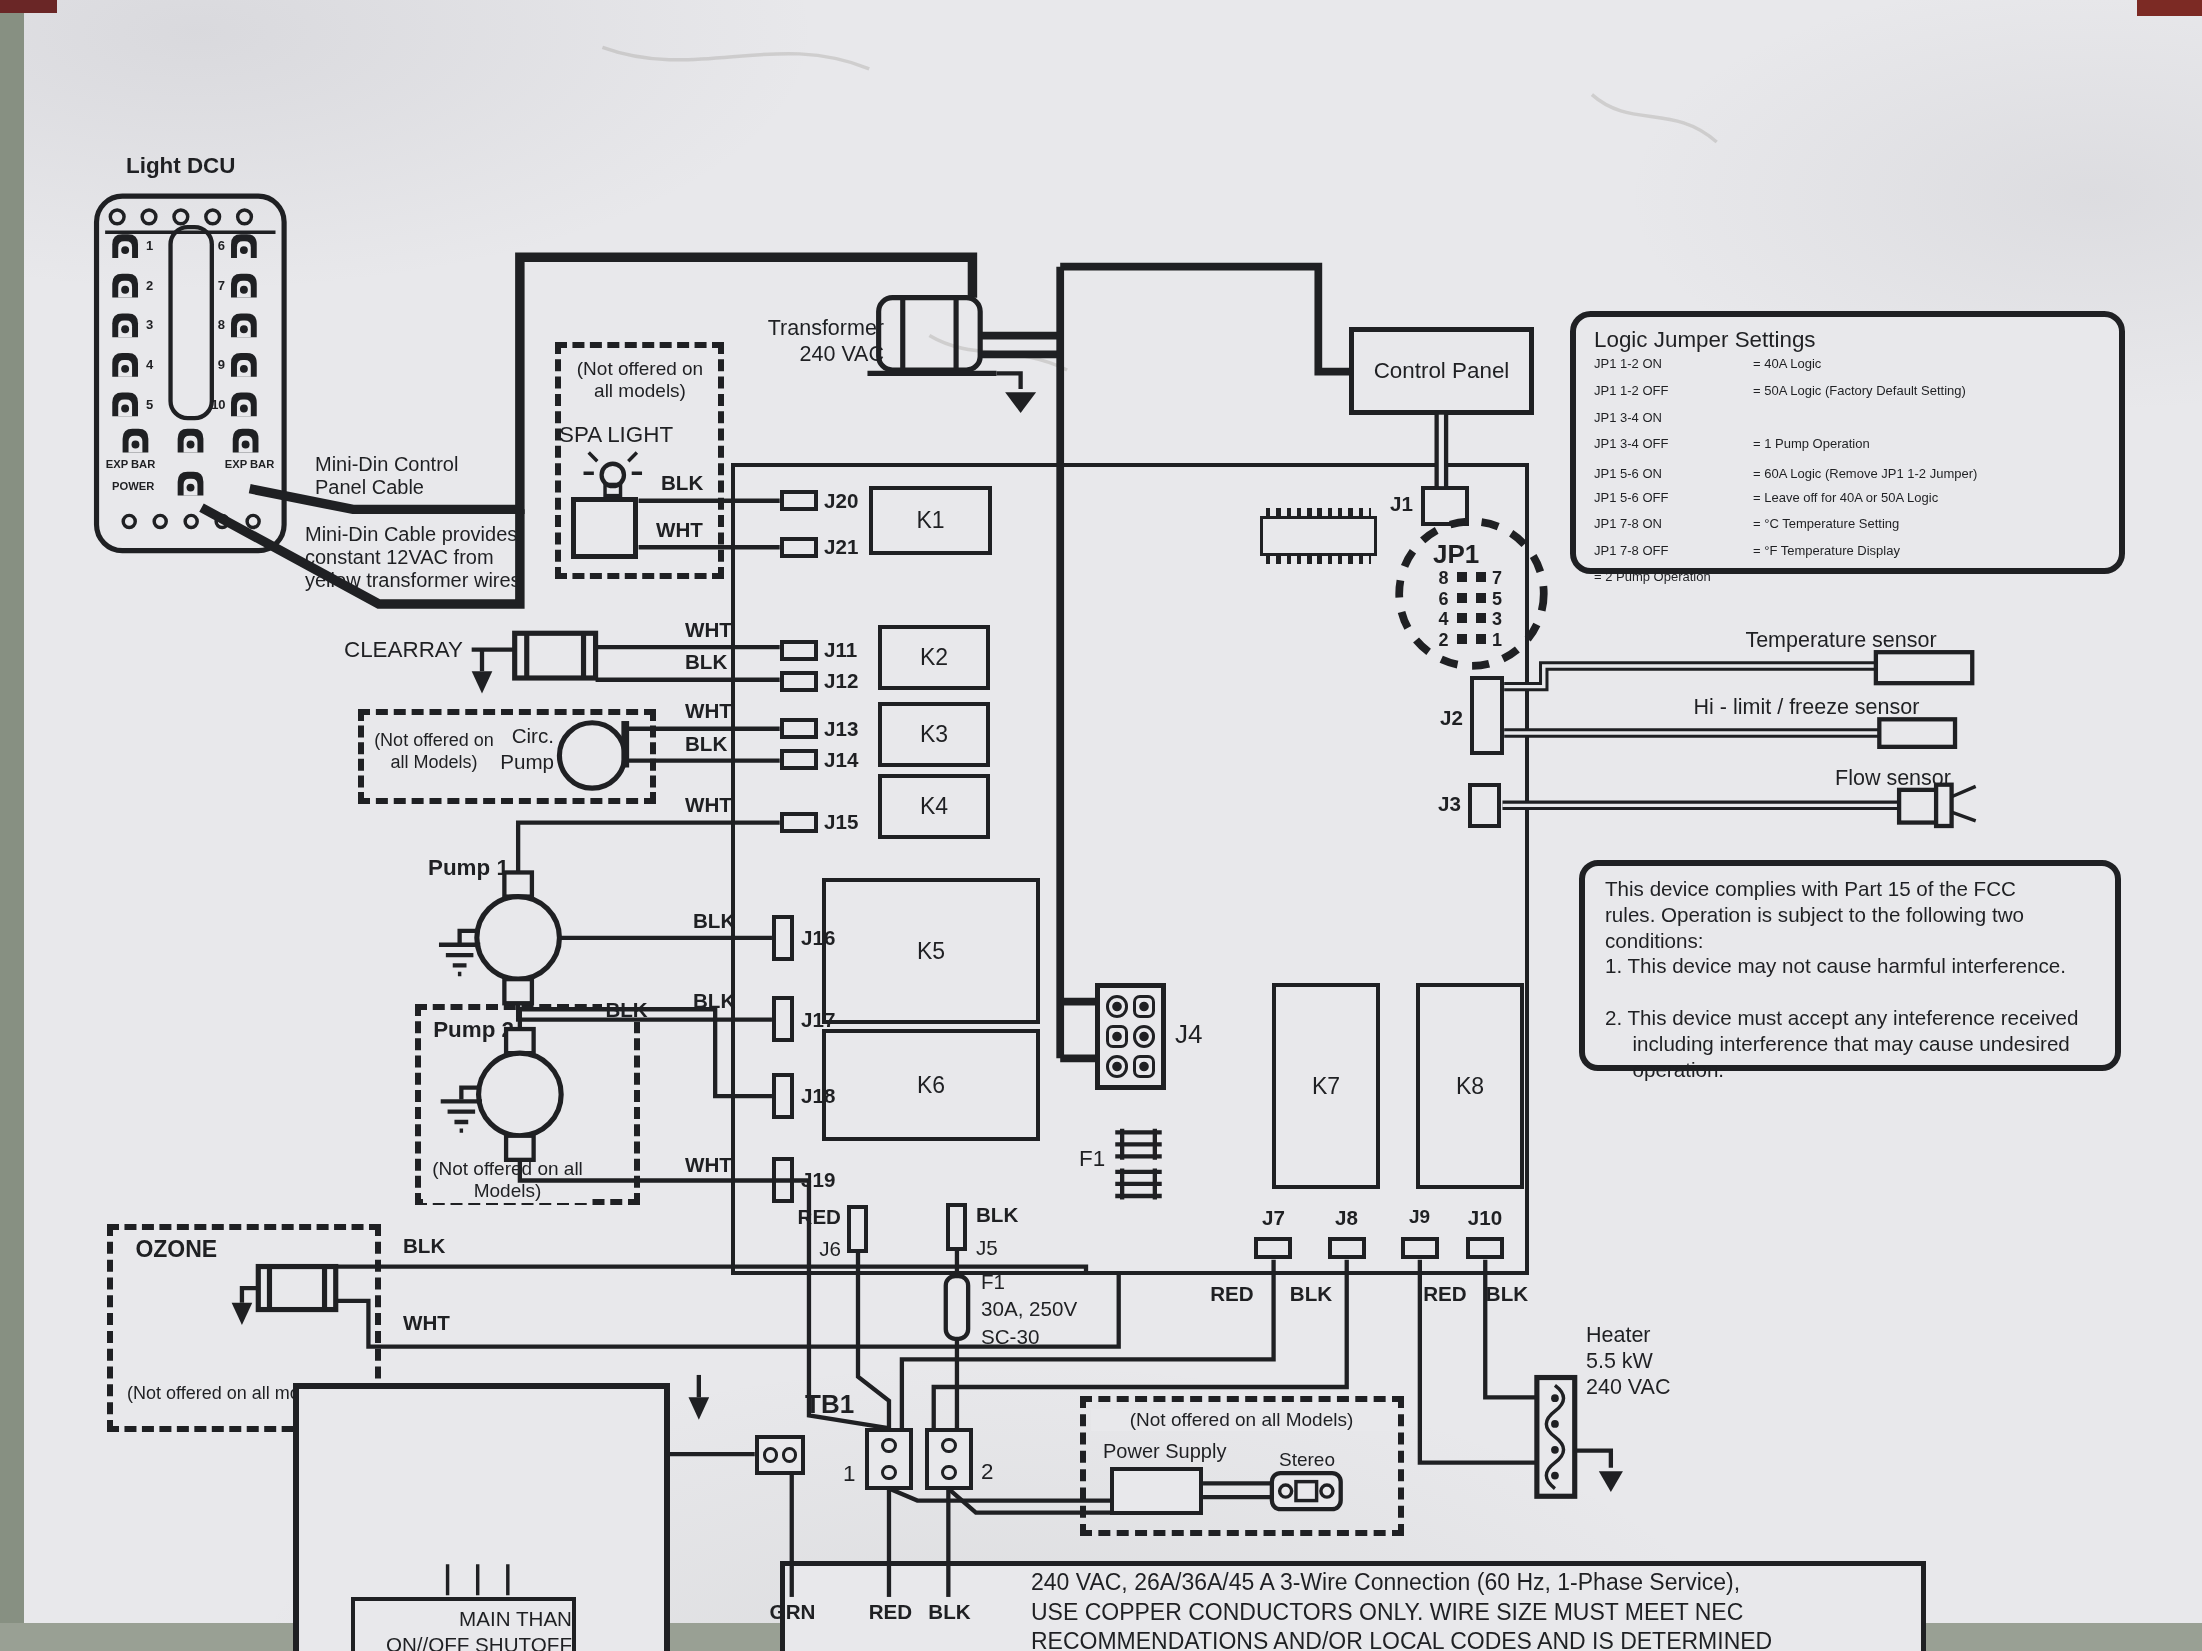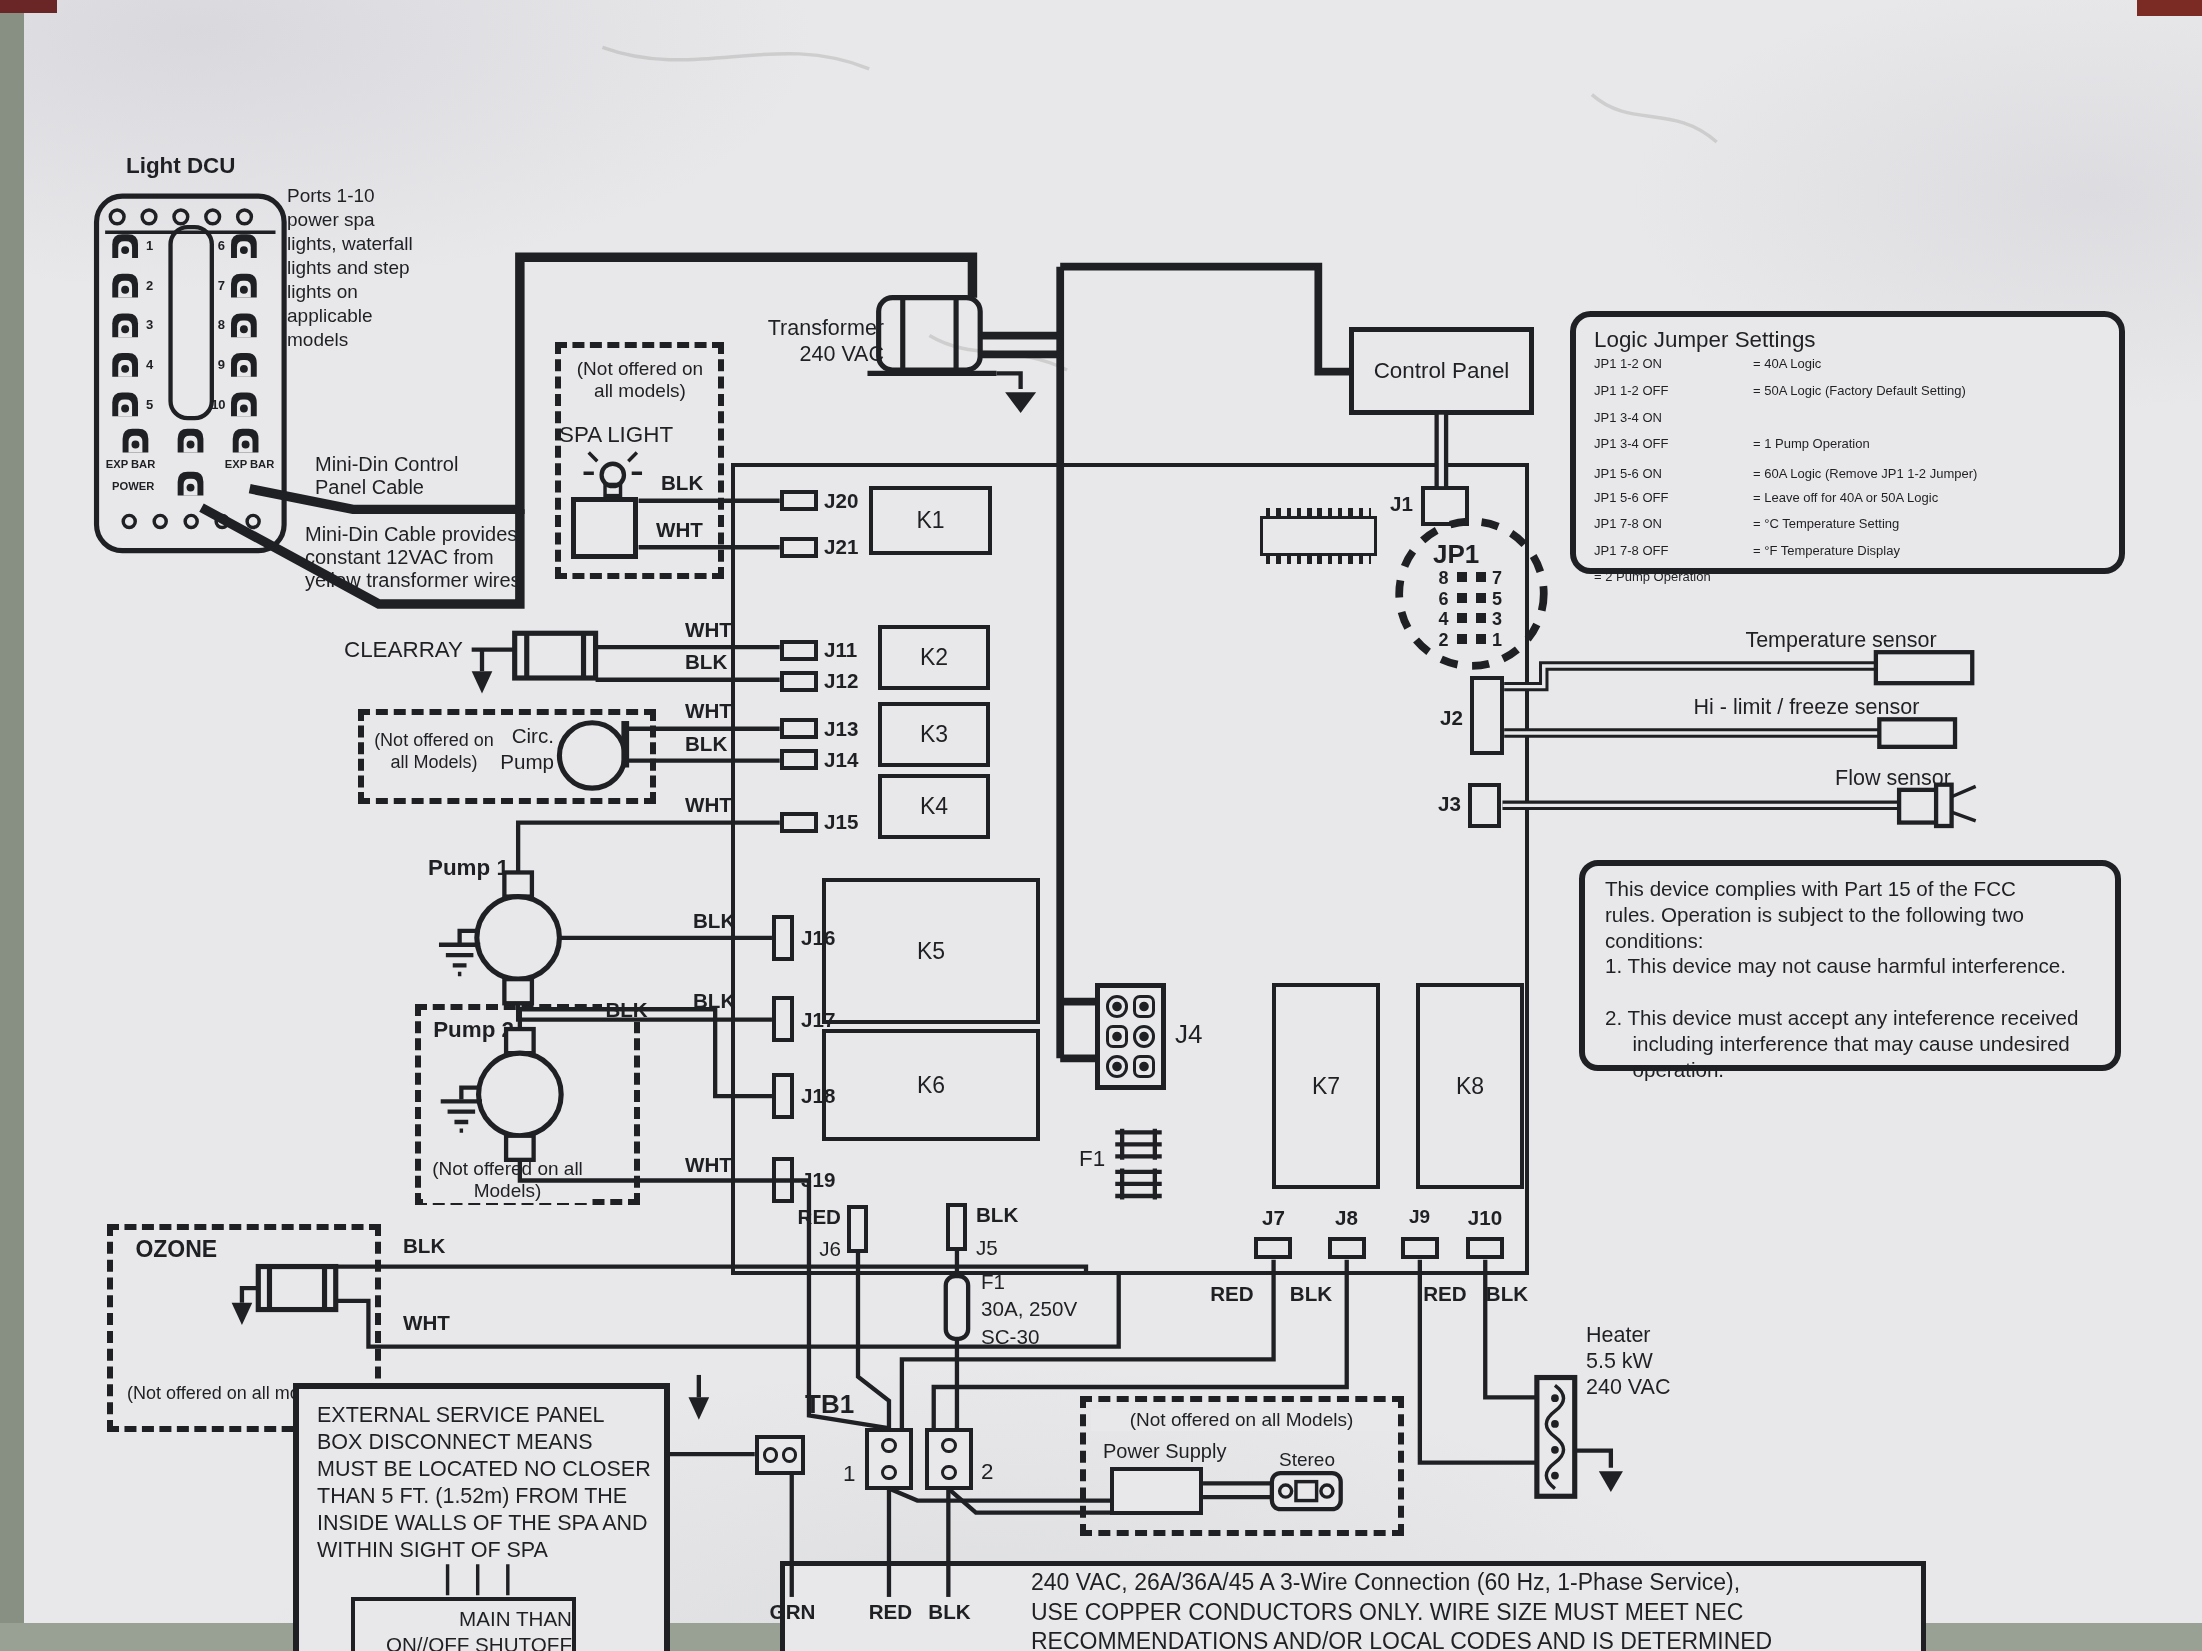--- a/index.html
+++ b/index.html
@@ -139,21 +139,20 @@
   <div class="A ctr" style="left:1686px;top:628px;width:310px;font-size:21.5px;">Temperature sensor</div>
   <div class="A ctr" style="left:1643px;top:695px;width:327px;font-size:21.5px;">Hi - limit / freeze sensor</div>
   <div class="A ctr" style="left:1790px;top:766px;width:206px;font-size:21.5px;">Flow sensor</div>
 
   <div class="A" style="left:1579px;top:860px;width:542px;height:211px;border:6px solid var(--ink);border-radius:19px;box-sizing:border-box;background:var(--paper);"></div>
   <div class="A" style="left:1605px;top:876px;width:447px;font-size:20.6px;line-height:26px;">This device complies with Part 15 of the FCC rules.  Operation is subject to the following two conditions:</div>
   <div class="A hang" style="left:1605px;top:953px;width:456px;font-size:20.6px;line-height:26px;">1.  This device may not cause harmful interference.</div>
   <div class="A hang" style="left:1605px;top:1005px;width:465px;font-size:20.6px;line-height:26px;">2.  This device must accept any inteference received including interference that may cause undesired operation.</div>
 
   <div class="A b" style="left:126px;top:153px;font-size:22.4px;">Light DCU</div>
-  <div class="A" style="left:287px;top:184px;width:136px;font-size:19px;line-height:24px;">Ports 1-10 power spa lights, waterfall lights and step lights on applicable models</div>
   <div class="A b" style="left:146px;top:238px;font-size:13px;">1</div>
   <div class="A b" style="left:146px;top:278px;font-size:13px;">2</div>
   <div class="A b" style="left:146px;top:317px;font-size:13px;">3</div>
   <div class="A b" style="left:146px;top:357px;font-size:13px;">4</div>
   <div class="A b" style="left:146px;top:397px;font-size:13px;">5</div>
   <div class="A b rt" style="left:208px;top:238px;width:17px;font-size:13px;">6</div>
   <div class="A b rt" style="left:208px;top:278px;width:17px;font-size:13px;">7</div>
   <div class="A b rt" style="left:208px;top:317px;width:17px;font-size:13px;">8</div>
   <div class="A b rt" style="left:208px;top:357px;width:17px;font-size:13px;">9</div>
   <div class="A b rt" style="left:205px;top:397px;width:20.6px;font-size:13px;">10</div>
@@ -279,21 +278,20 @@
   <div class="A ctr" style="left:1091px;top:1409px;width:301px;font-size:19px;background:var(--paper);">(Not offered on all Models)</div>
   <div class="A" style="left:1103px;top:1440px;font-size:20px;">Power Supply</div>
   <div class="bx fill" style="left:1110px;top:1467px;width:93px;height:48px;"></div>
   <div class="A" style="left:1279px;top:1449px;font-size:19px;">Stereo</div>
 
   <div class="A" style="left:1586px;top:1323px;font-size:21.5px;">Heater</div>
   <div class="A" style="left:1586px;top:1349px;font-size:21.5px;">5.5 kW</div>
   <div class="A" style="left:1586px;top:1375px;font-size:21.5px;">240 VAC</div>
 
   <div class="A" style="left:293px;top:1383px;width:377px;height:277px;border:6.9px solid var(--ink);box-sizing:border-box;background:var(--paper);"></div>
-  <div class="A" style="left:317px;top:1402px;width:337px;font-size:21.5px;line-height:27px;">EXTERNAL SERVICE PANEL BOX DISCONNECT MEANS MUST BE LOCATED NO CLOSER THAN 5 FT. (1.52m) FROM THE INSIDE WALLS OF THE SPA AND WITHIN SIGHT OF SPA</div>
   <div class="bx col" style="left:351px;top:1597px;width:225px;height:69px;font-size:20.6px;line-height:26px;">
     <span>MAIN THAN</span>
     <span>ON//OFF SHUTOFF</span>
   </div>
 
   <div class="A" style="left:780px;top:1561px;width:1146px;height:112px;border:5.2px solid var(--ink);box-sizing:border-box;background:var(--paper);"></div>
   <div class="A nw" style="left:1031px;top:1569px;font-size:23px;">240 VAC, 26A/36A/45 A 3-Wire Connection (60 Hz, 1-Phase Service),</div>
   <div class="A nw" style="left:1031px;top:1599px;font-size:23px;">USE COPPER CONDUCTORS ONLY. WIRE SIZE MUST MEET NEC</div>
   <div class="A nw" style="left:1031px;top:1628px;font-size:23px;">RECOMMENDATIONS AND/OR LOCAL CODES AND IS DETERMINED</div>
   <div class="A b ctr" style="left:766px;top:1600px;width:53px;font-size:20.6px;">GRN</div>

